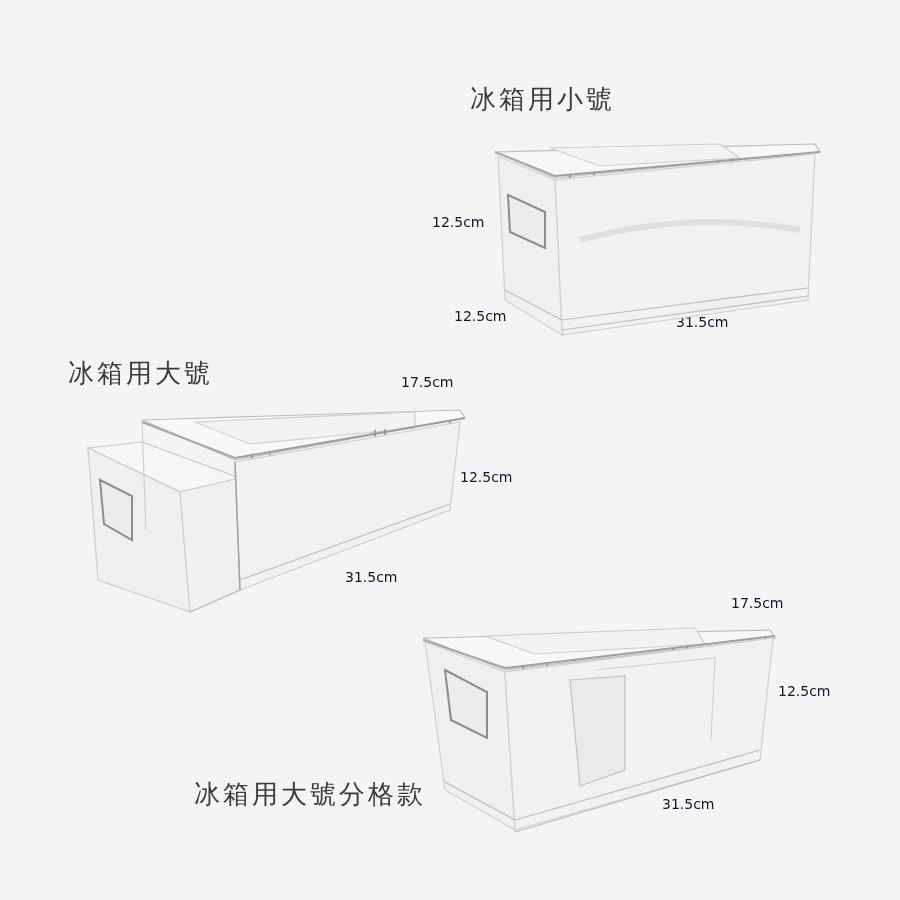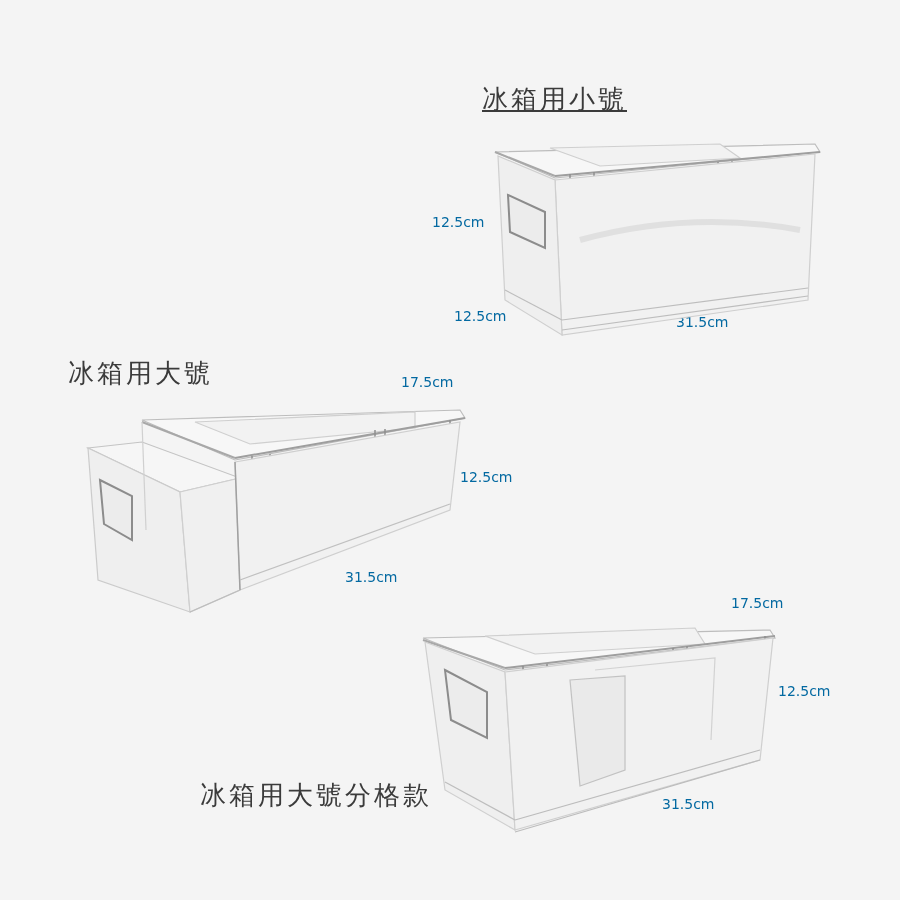--- a/index.html
+++ b/index.html
@@ -7,29 +7,29 @@
     width: 900px; height: 900px; background: #f4f4f4;
     position: relative; overflow: hidden;
     font-family: "DejaVu Sans", "Liberation Sans", sans-serif;
     color: #3a3a3a;
   }
   .title {
     position: absolute; font-size: 26px; letter-spacing: 3px; color: #3b3b3b;
     white-space: nowrap; line-height: 1;
   }
   .dim {
-    position: absolute; font-size: 14px; color: #0369a1; white-space: nowrap; line-height: 1;
+    position: absolute; font-size: 14px; color: #0f172a; white-space: nowrap; line-height: 1;
   }
   .product { position: absolute; }
   .product svg { display: block; overflow: visible; }
 </style>
 </head>
 <body>
 
-<div class="title" style="left:482px; top:86px;text-decoration:underline;">冰箱用小號</div>
+<div class="title" style="left:470px; top:86px;">冰箱用小號</div>
 <div class="dim" style="left:432px; top:215px;">12.5cm</div>
 <div class="dim" style="left:454px; top:309px;">12.5cm</div>
 <div class="dim" style="left:676px; top:315px;">31.5cm</div>
 
 <div class="product" style="left:490px; top:140px;">
   <svg width="340" height="205" viewBox="0 0 340 205">
     <g fill="none" stroke="#c9c9c9" stroke-width="1.2">
 
       <polygon points="5,12 325,4 330,12 65,38" fill="#f7f7f7" stroke="#bdbdbd"></polygon>
       <polygon points="60,8 230,4 250,18 110,26" fill="#f2f2f2" stroke="#cfcfcf"></polygon>
@@ -79,21 +79,21 @@
       <path d="M160,180 L370,104" stroke="#c0c0c0"></path>
       <path d="M62,22 L66,130" stroke="#d0d0d0"></path>
       <path d="M160,190 L110,212" stroke="#bdbdbd"></path>
     </g>
   </svg>
 </div>
 
 <div class="dim" style="left:731px; top:596px;">17.5cm</div>
 <div class="dim" style="left:778px; top:684px;">12.5cm</div>
 <div class="dim" style="left:662px; top:797px;">31.5cm</div>
-<div class="title" style="left:200px; top:782px;">冰箱用大號分格款</div>
+<div class="title" style="left:194px; top:782px;font-family:Liberation Serif, serif;">冰箱用大號分格款</div>
 
 <div class="product" style="left:415px; top:610px;">
   <svg width="370" height="230" viewBox="0 0 370 230">
     <g fill="none" stroke="#c9c9c9" stroke-width="1.2">
 
       <polygon points="8,28 355,20 360,28 90,60" fill="#f7f7f7" stroke="#bdbdbd"></polygon>
       <polygon points="70,26 280,18 290,34 120,44" fill="#f2f2f2" stroke="#cfcfcf"></polygon>
       <path d="M90,58 L360,26" stroke="#9e9e9e" stroke-width="2"></path>
       <path d="M8,30 L90,58" stroke="#a8a8a8" stroke-width="2"></path>
       <path d="M108,56 l0,12 M132,54 l0,12 M258,38 l0,10 M272,36 l0,10 M350,26 l0,8" stroke="#8e8e8e" stroke-width="1.5"></path>

